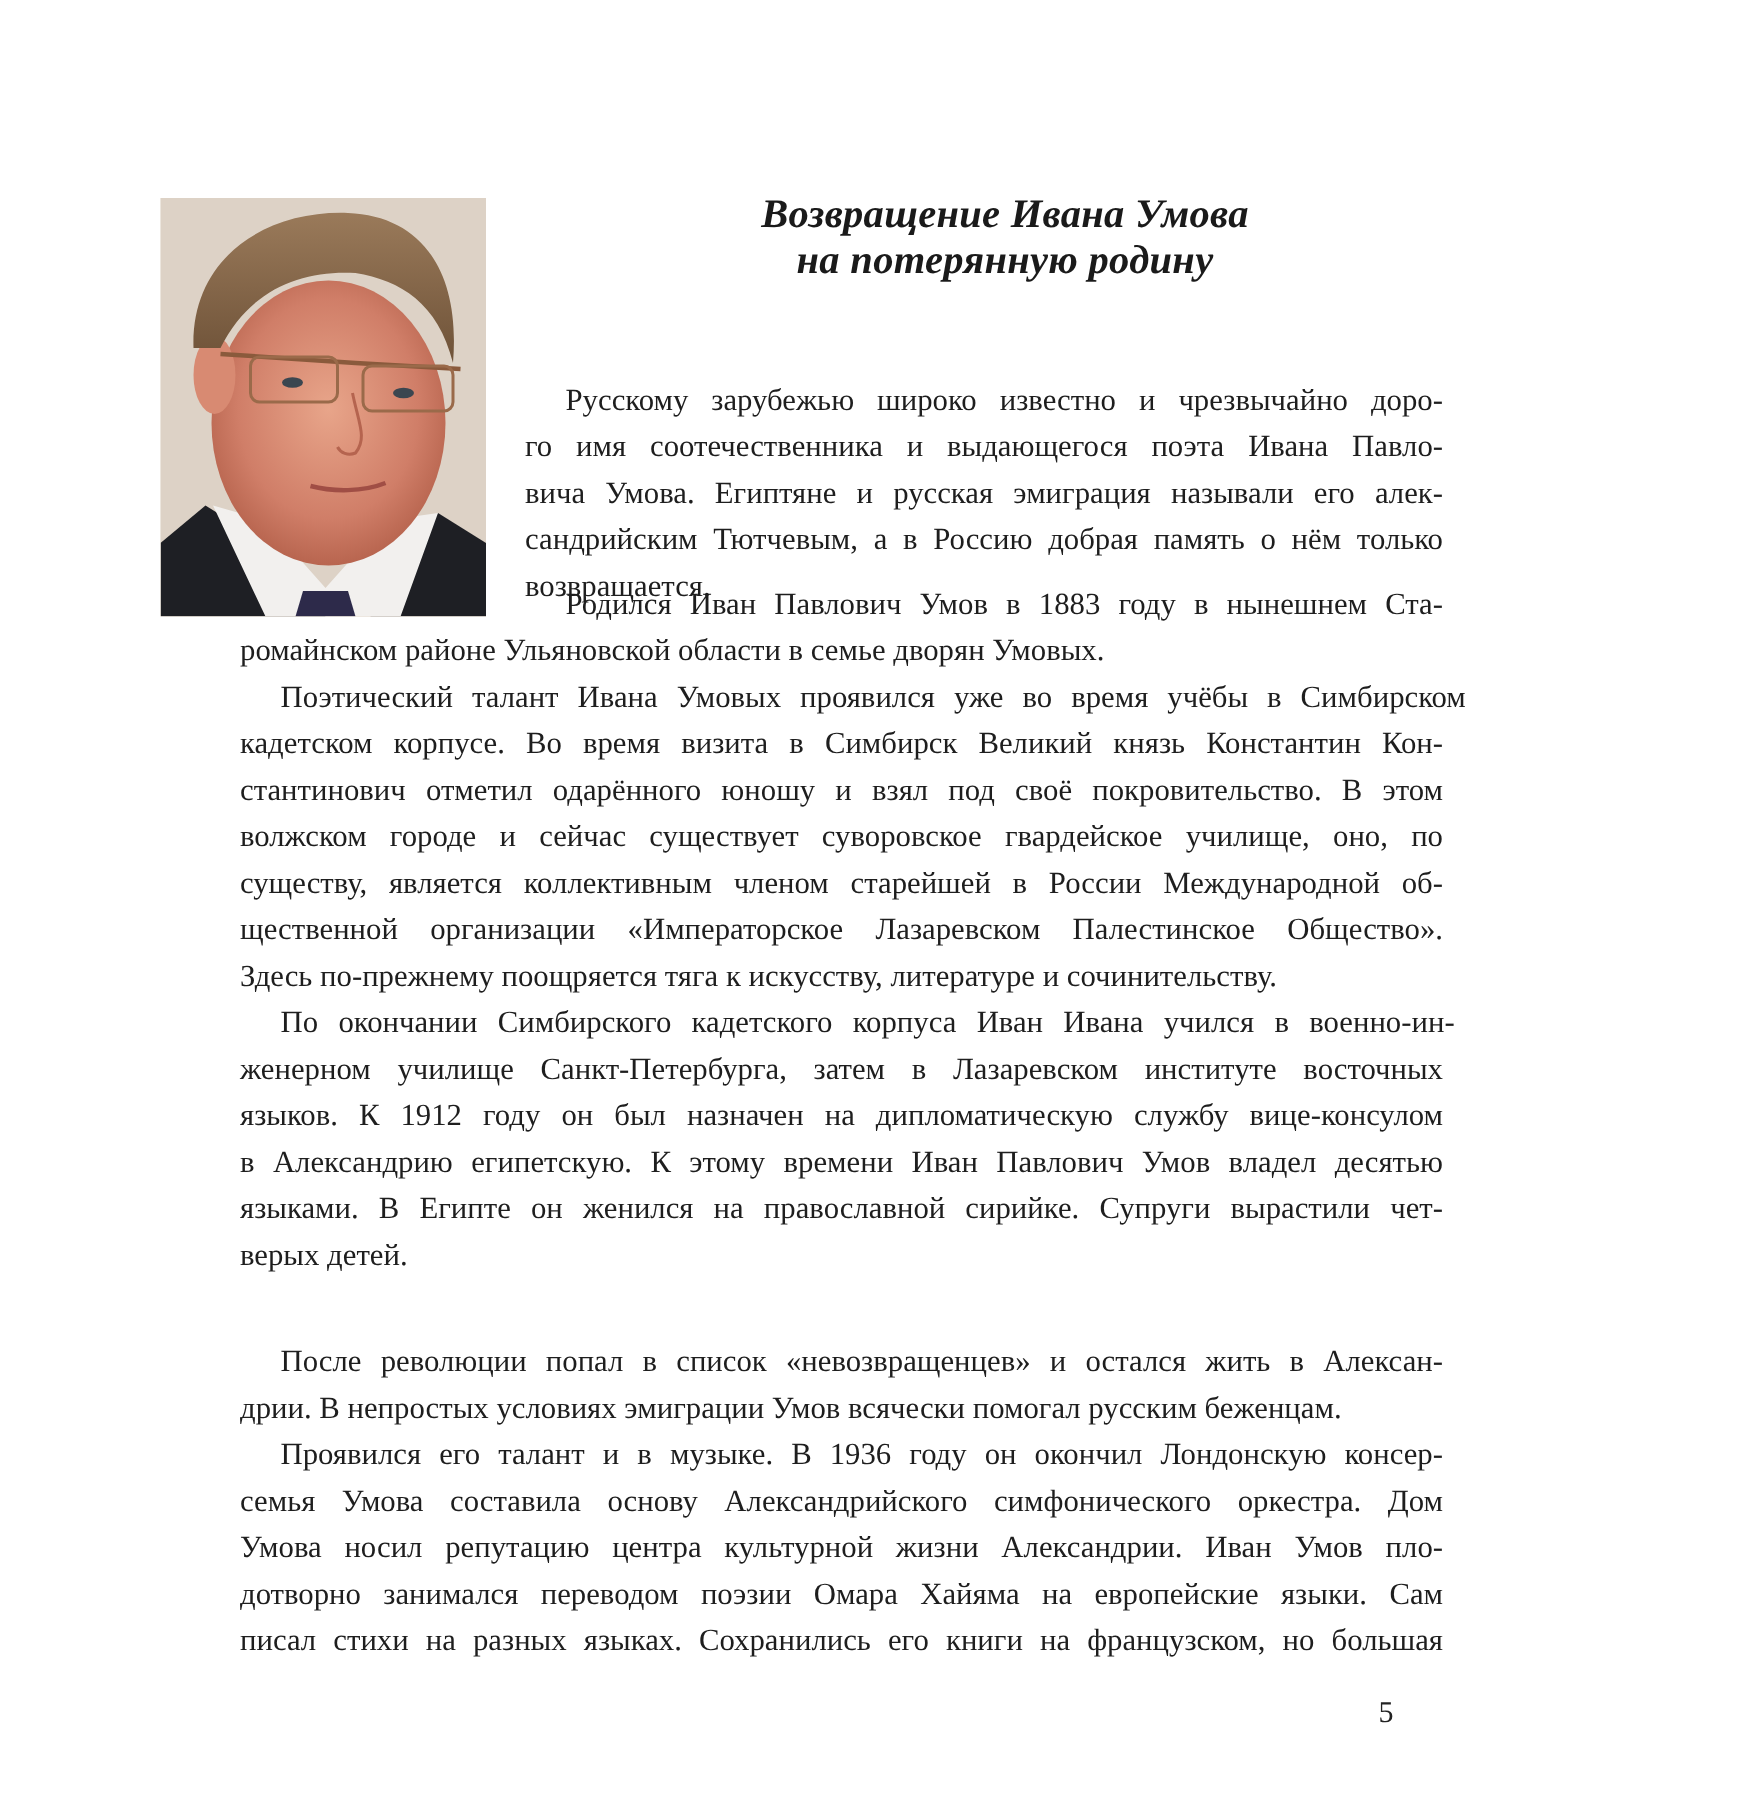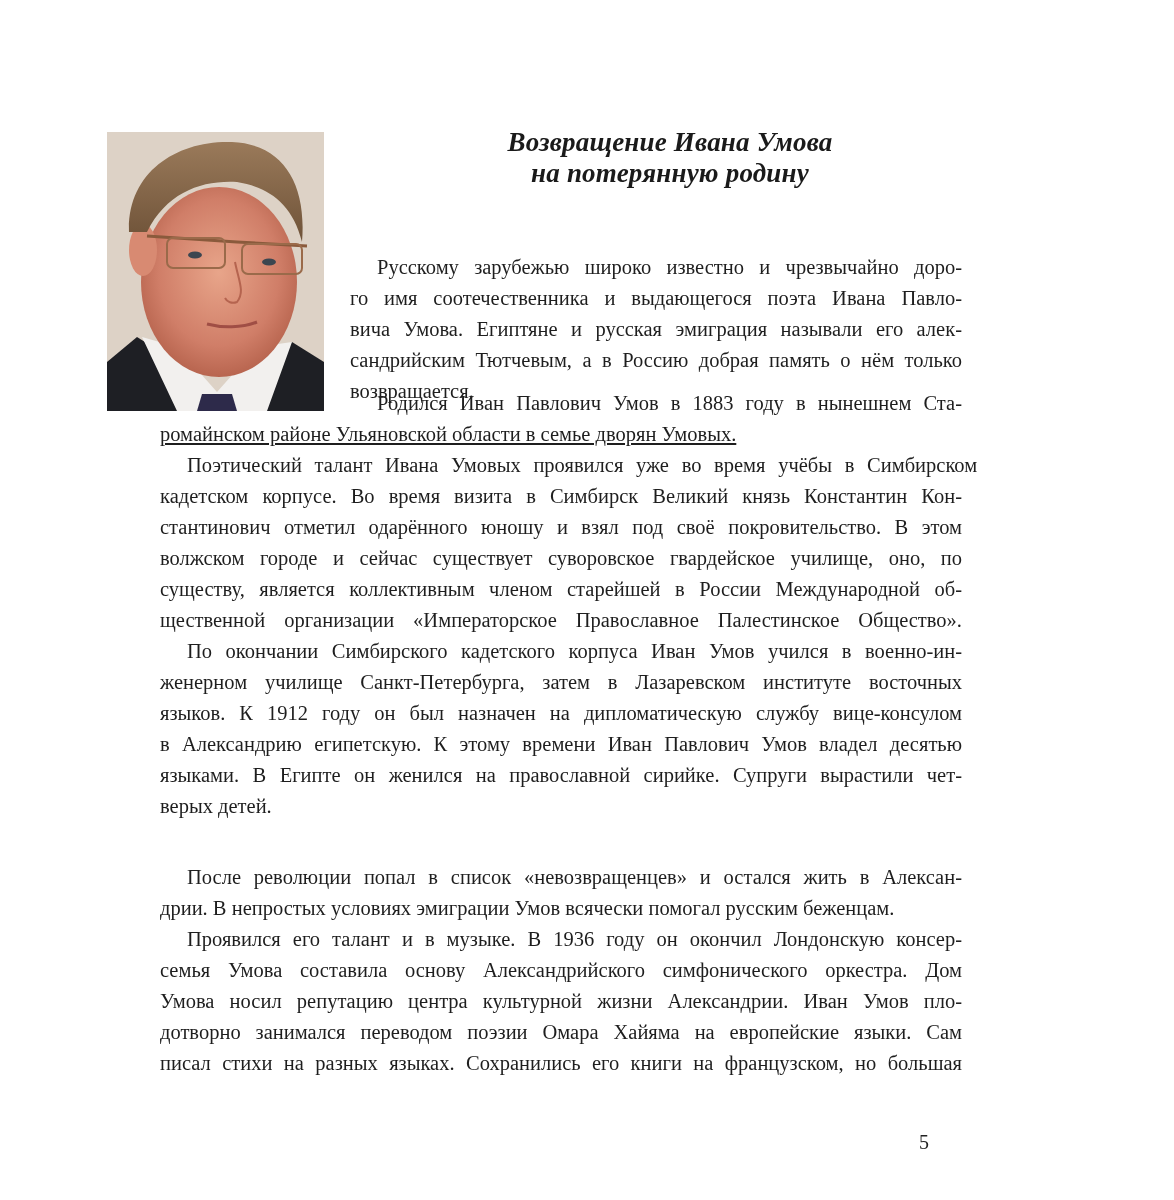--- a/index.html
+++ b/index.html
@@ -90,28 +90,29 @@
   <div class="text block-top">
     <span class="line indent" style="white-space: nowrap; word-spacing: 10.1953px;">Русскому зарубежью широко известно и чрезвычайно доро-</span>
     <span class="line" style="white-space: nowrap; word-spacing: 10.7879px;">го имя соотечественника и выдающегося поэта Ивана Павло-</span>
     <span class="line" style="white-space: nowrap; word-spacing: 8.32031px;">вича Умова. Египтяне и русская эмиграция называли его алек-</span>
     <span class="line" style="white-space: nowrap; word-spacing: 5.34201px;">сандрийским Тютчевым, а в Россию добрая память о нём только</span>
     <span class="line last" style="white-space: nowrap;">возвращается.</span>
   </div>
 
   <div class="text block-main">
     <span class="line indent-first" style="white-space: nowrap; word-spacing: 6.97049px;">Родился Иван Павлович Умов в 1883 году в нынешнем Ста-</span>
-    <span class="line last" style="white-space: nowrap; text-decoration: underline;">ромайнском районе Ульяновской области в семье дворян Умовых.</span>
+    <span class="line last" style="white-space: nowrap;">ромайнском районе Ульяновской области в семье дворян Умовых.</span>
     <span class="line indent" style="white-space: nowrap; word-spacing: 7.54531px;">Поэтический талант Ивана Умовых проявился уже во время учёбы в Симбирском</span>
     <span class="line" style="white-space: nowrap; word-spacing: 8.92812px;">кадетском корпусе. Во время визита в Симбирск Великий князь Константин Кон-</span>
     <span class="line" style="white-space: nowrap; word-spacing: 8.325px;">стантинович отметил одарённого юношу и взял под своё покровительство. В этом</span>
     <span class="line" style="white-space: nowrap; word-spacing: 10.3698px;">волжском городе и сейчас существует суворовское гвардейское училище, оно, по</span>
     <span class="line" style="white-space: nowrap; word-spacing: 9.35742px;">существу, является коллективным членом старейшей в России Международной об-</span>
-    <span class="line" style="white-space: nowrap; word-spacing: 13.7594px;">щественной организации «Императорское Православное Палестинское Общество».</span>
-    <span class="line indent" style="white-space: nowrap; word-spacing: 8.40451px;">По окончании Симбирского кадетского корпуса Иван Умов учился в военно-ин-</span>
+    <span class="line" style="white-space: nowrap; word-spacing: 13.7594px;">щественной организации «Императорское Лазаревском Палестинское Общество».</span>
+    <span class="line last" style="white-space: nowrap;">Здесь по-прежнему поощряется тяга к искусству, литературе и сочинительству.</span>
+    <span class="line indent" style="white-space: nowrap; word-spacing: 8.40451px;">По окончании Симбирского кадетского корпуса Иван Ивана учился в военно-ин-</span>
     <span class="line" style="white-space: nowrap; word-spacing: 12.6808px;">женерном училище Санкт-Петербурга, затем в Лазаревском институте восточных</span>
     <span class="line" style="white-space: nowrap; word-spacing: 8.89687px;">языков. К 1912 году он был назначен на дипломатическую службу вице-консулом</span>
     <span class="line" style="white-space: nowrap; word-spacing: 7.12656px;">в Александрию египетскую. К этому времени Иван Павлович Умов владел десятью</span>
     <span class="line" style="white-space: nowrap; word-spacing: 8.29688px;">языками. В Египте он женился на православной сирийке. Супруги вырастили чет-</span>
     <span class="line last" style="white-space: nowrap;">верых детей.</span>
     <span class="line indent" style="white-space: nowrap; word-spacing: 7.65781px; margin-top: 40px;">После революции попал в список «невозвращенцев» и остался жить в Алексан-</span>
     <span class="line last" style="white-space: nowrap;">дрии. В непростых условиях эмиграции Умов всячески помогал русским беженцам.</span>
     <span class="line indent" style="white-space: nowrap; word-spacing: 6.91927px;">Проявился его талант и в музыке. В 1936 году он окончил Лондонскую консер-</span>
     <span class="line" style="white-space: nowrap; word-spacing: 12.5536px;">семья Умова составила основу Александрийского симфонического оркестра. Дом</span>
     <span class="line" style="white-space: nowrap; word-spacing: 10.0417px;">Умова носил репутацию центра культурной жизни Александрии. Иван Умов пло-</span>

